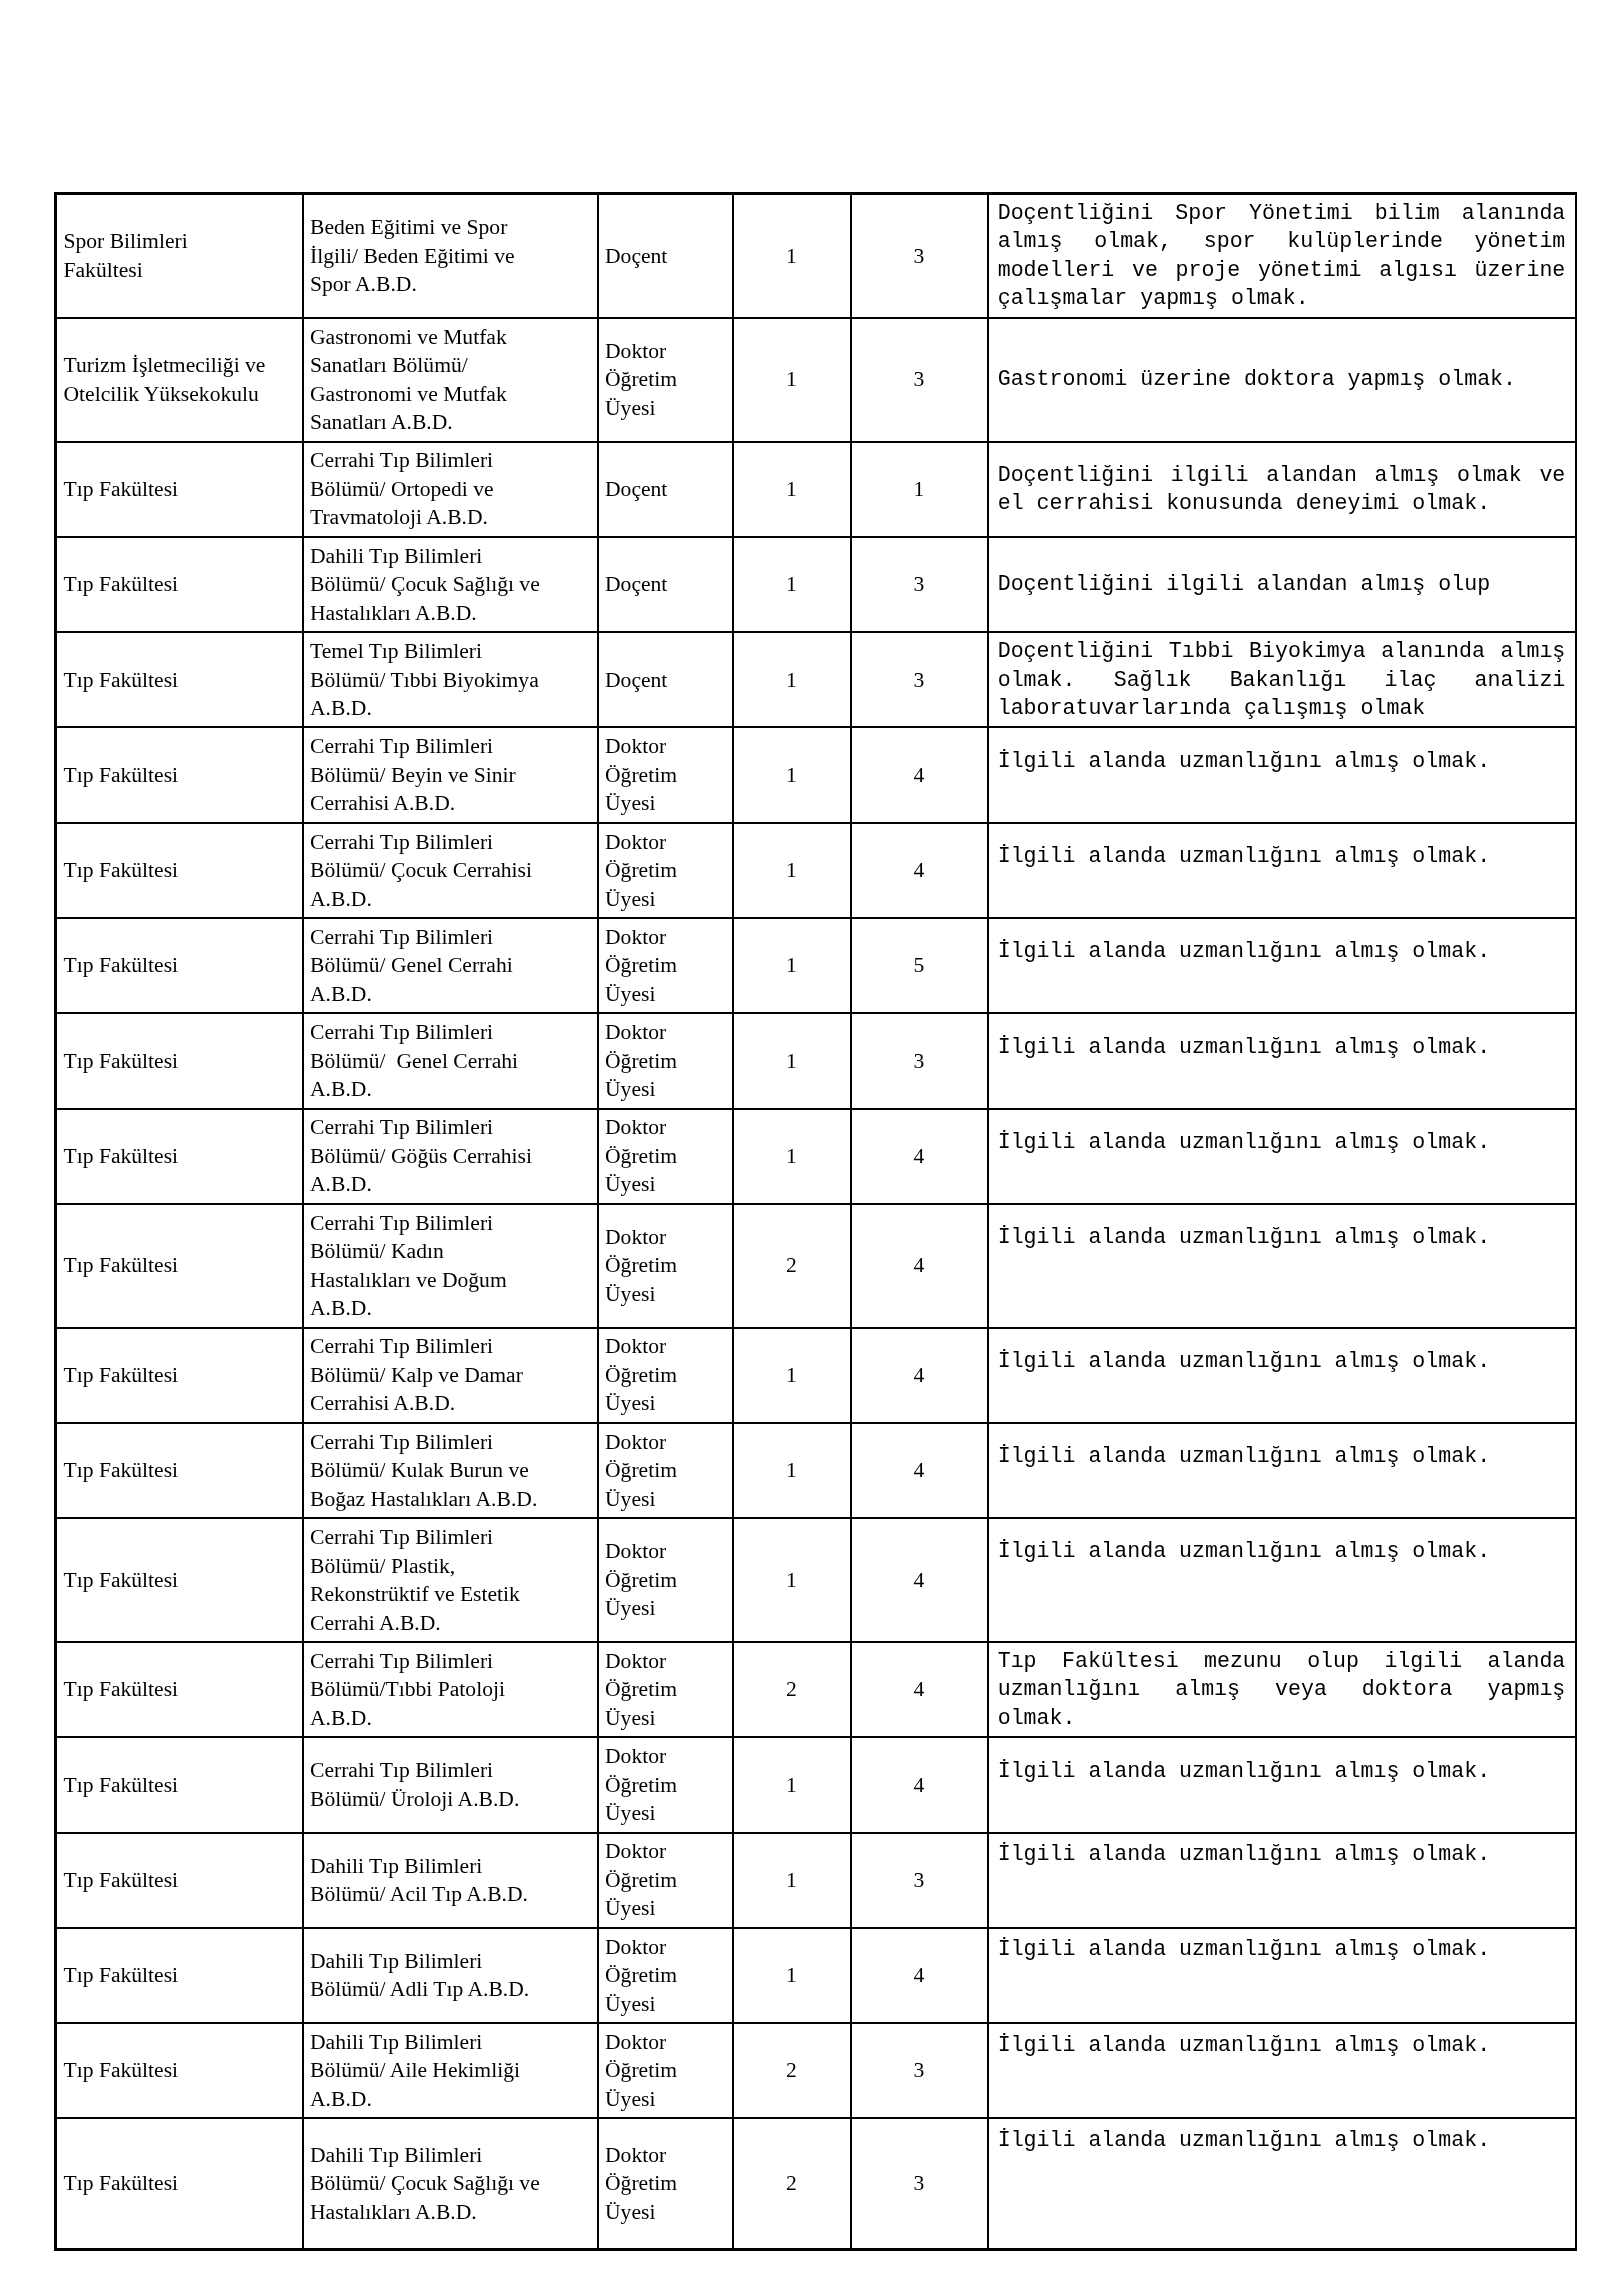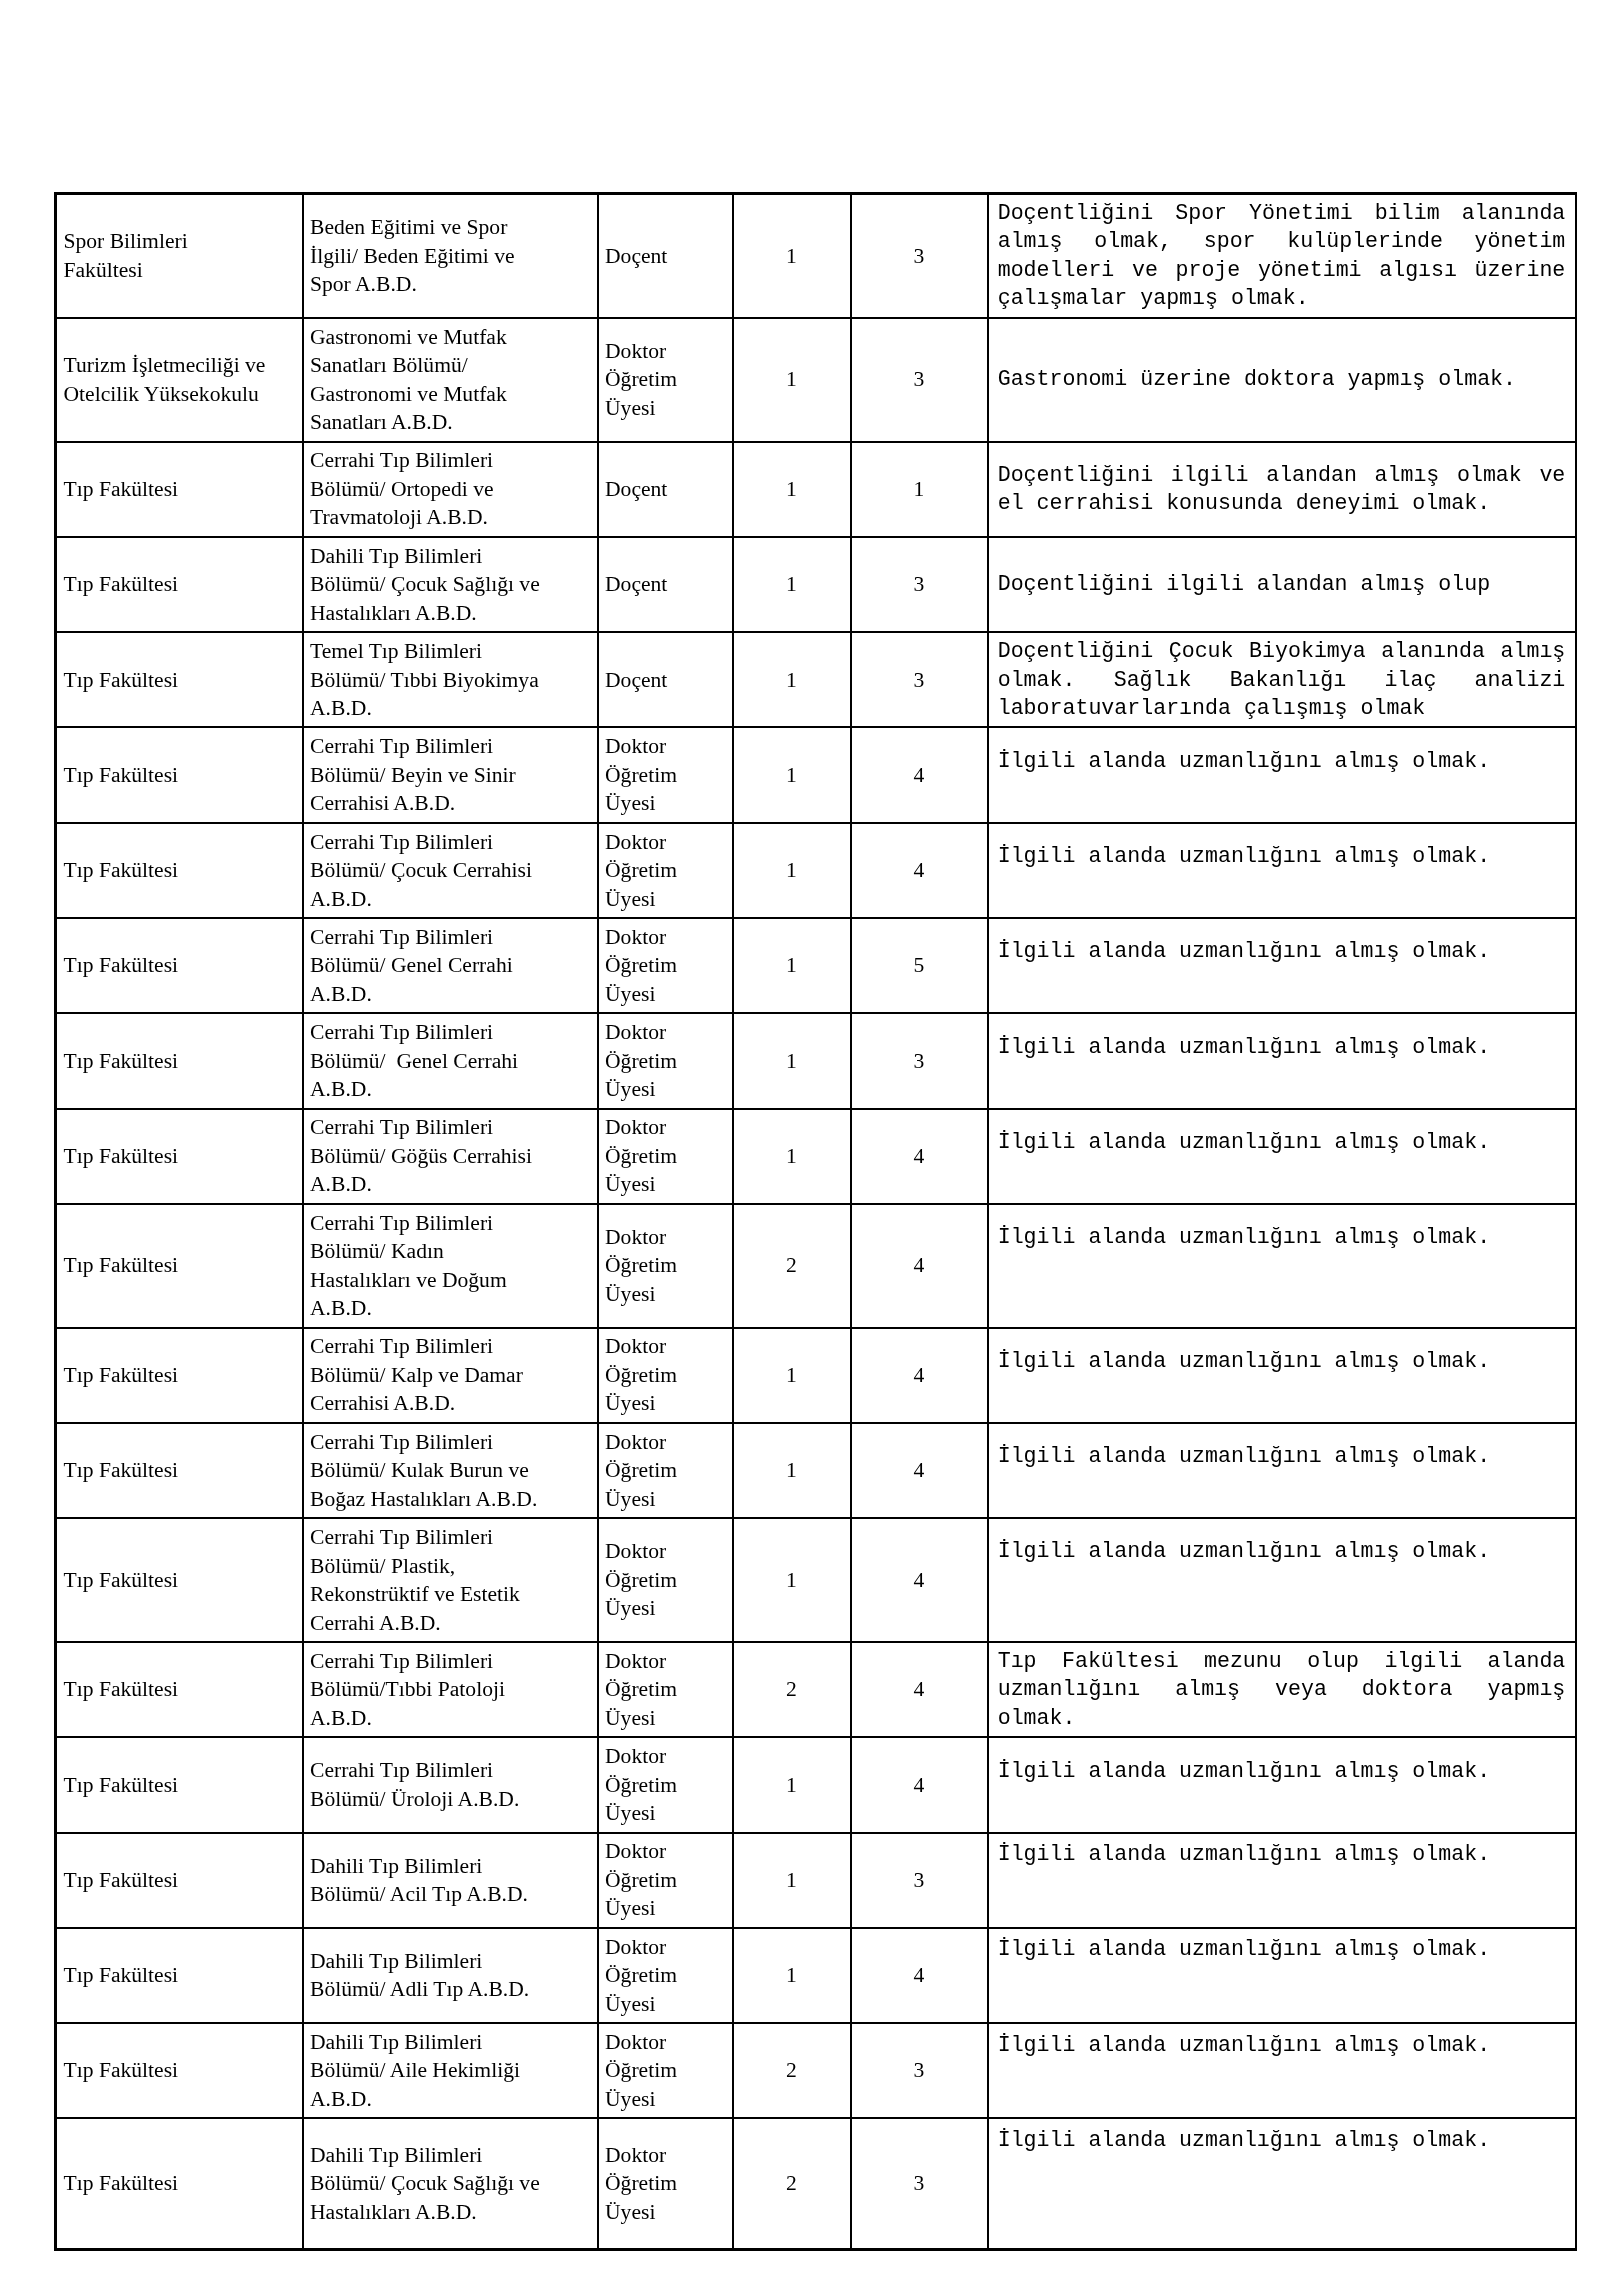--- a/index.html
+++ b/index.html
@@ -118,21 +118,21 @@
       <td class="c-req">Doçentliğini ilgili alandan almış olup</td>
     </tr>
     <tr class="h132">
       <td class="c-fac">Tıp Fakültesi</td>
       <td class="c-dep">Temel Tıp Bilimleri
 Bölümü/ Tıbbi Biyokimya
 A.B.D.</td>
       <td class="c-tit">Doçent</td>
       <td class="c-num">1</td>
       <td class="c-num">3</td>
-      <td class="c-req">Doçentliğini Çocuk Biyokimya alanında almış olmak. Sağlık Bakanlığı ilaç analizi laboratuvarlarında çalışmış olmak</td>
+      <td class="c-req">Doçentliğini Tıbbi Biyokimya alanında almış olmak. Sağlık Bakanlığı ilaç analizi laboratuvarlarında çalışmış olmak</td>
     </tr>
     <tr class="h132 rt28">
       <td class="c-fac">Tıp Fakültesi</td>
       <td class="c-dep">Cerrahi Tıp Bilimleri
 Bölümü/ Beyin ve Sinir
 Cerrahisi A.B.D.</td>
       <td class="c-tit">Doktor
 Öğretim
 Üyesi</td>
       <td class="c-num">1</td>

